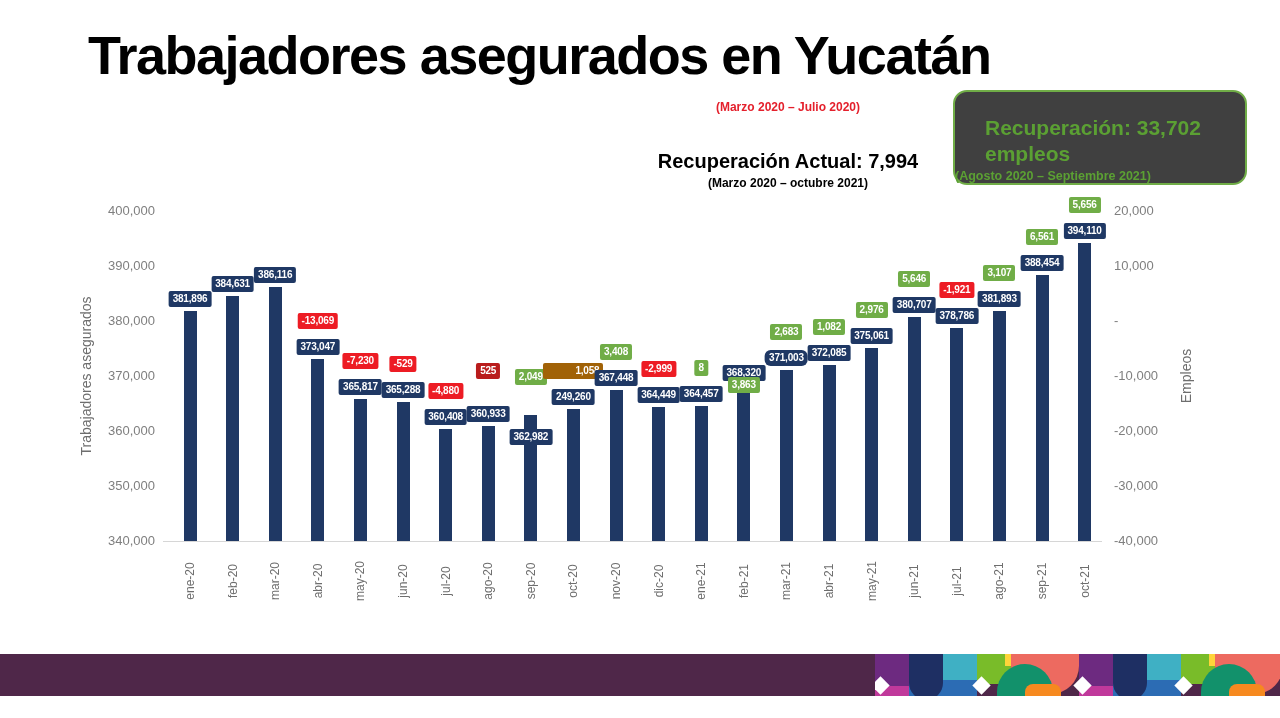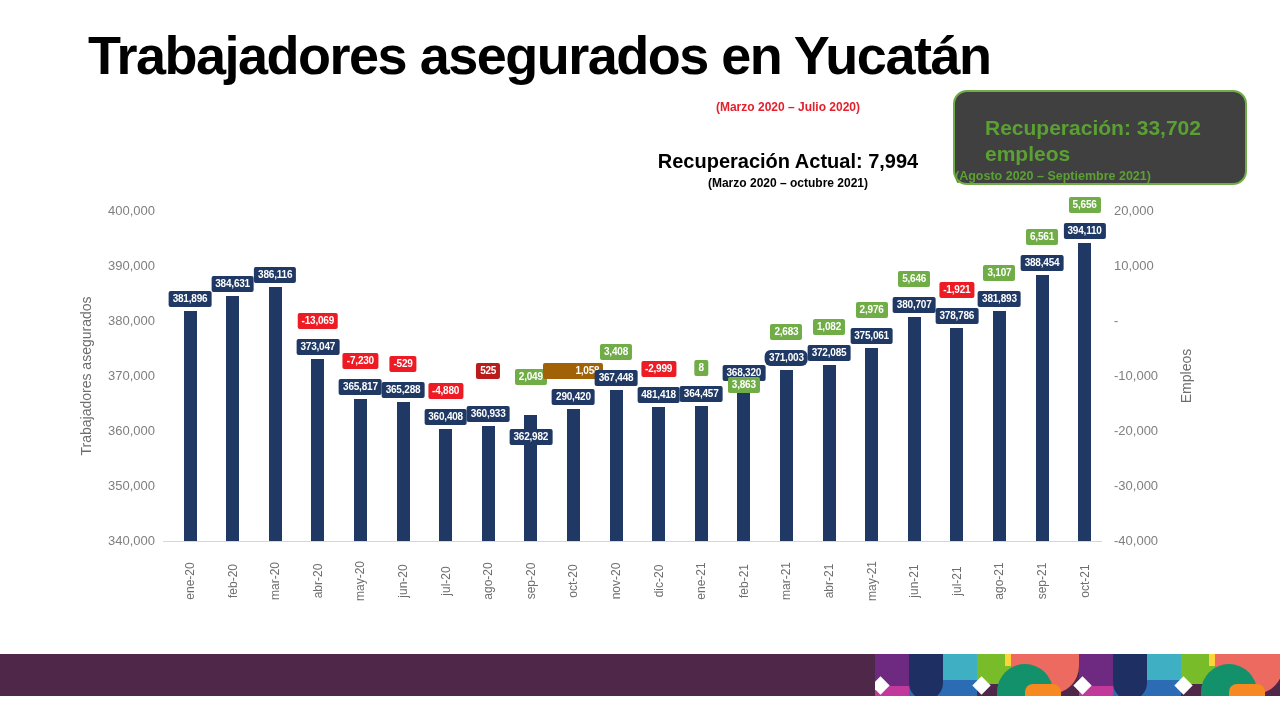--- a/index.html
+++ b/index.html
@@ -101,27 +101,27 @@
         <div class="bar" style="left: 439.1px; top: 428.756px; height: 112.244px; background: rgb(31, 56, 100);"></div>
         <div class="lblbox" style="left: 445.6px; top: 408.756px; background: rgb(31, 56, 100);">360,408</div>
         <div class="lblbox" style="left: 445.6px; top: 382.756px; background: rgb(237, 28, 36);">-4,880</div>
         <div class="bar" style="left: 481.7px; top: 425.868px; height: 115.132px; background: rgb(31, 56, 100);"></div>
         <div class="lblbox" style="left: 488.2px; top: 405.868px; background: rgb(31, 56, 100);">360,933</div>
         <div class="lblbox" style="left: 488.2px; top: 363px; background: #b91c1c;">525</div>
         <div class="bar" style="left: 524.3px; top: 414.599px; height: 126.401px; background: rgb(31, 56, 100);"></div>
         <div class="lblbox" style="left: 530.8px; top: 394.599px; background: rgb(31, 56, 100); margin-top: 34px;">362,982</div>
         <div class="lblbox" style="left: 530.8px; top: 368.599px; background: rgb(112, 173, 71);">2,049</div>
         <div class="bar" style="left: 566.9px; top: 408.78px; height: 132.22px; background: rgb(31, 56, 100);"></div>
-        <div class="lblbox" style="left: 573.4px; top: 388.78px; background: rgb(31, 56, 100);">290,420</div>
+        <div class="lblbox" style="left: 573.4px; top: 388.78px; background: rgb(31, 56, 100);">249,260</div>
         <div class="lblbox" style="left: 573.4px; top: 362.78px; background: #a16207; padding-left: 32px;">1,058</div>
         <div class="bar" style="left: 609.5px; top: 390.036px; height: 150.964px; background: rgb(31, 56, 100);"></div>
         <div class="lblbox" style="left: 616px; top: 370.036px; background: rgb(31, 56, 100);">367,448</div>
         <div class="lblbox" style="left: 616px; top: 344.036px; background: rgb(112, 173, 71);">3,408</div>
         <div class="bar" style="left: 652.1px; top: 406.53px; height: 134.47px; background: rgb(31, 56, 100);"></div>
-        <div class="lblbox" style="left: 658.6px; top: 386.53px; background: rgb(31, 56, 100);">481,418</div>
+        <div class="lblbox" style="left: 658.6px; top: 386.53px; background: rgb(31, 56, 100);">364,449</div>
         <div class="lblbox" style="left: 658.6px; top: 360.53px; background: rgb(237, 28, 36);">-2,999</div>
         <div class="bar" style="left: 694.7px; top: 406.486px; height: 134.514px; background: rgb(31, 56, 100);"></div>
         <div class="lblbox" style="left: 701.2px; top: 386.486px; background: rgb(31, 56, 100);">364,457</div>
         <div class="lblbox" style="left: 701.2px; top: 360.486px; background: rgb(112, 173, 71);">8</div>
         <div class="bar" style="left: 737.3px; top: 385.24px; height: 155.76px; background: rgb(31, 56, 100);"></div>
         <div class="lblbox" style="left: 743.8px; top: 365.24px; background: rgb(31, 56, 100);">368,320</div>
         <div class="lblbox" style="left: 743.8px; top: 339.24px; background: rgb(112, 173, 71); margin-top: 38px;">3,863</div>
         <div class="bar" style="left: 779.9px; top: 370.483px; height: 170.517px; background: rgb(31, 56, 100);"></div>
         <div class="lblbox" style="left: 786.4px; top: 350.483px; background: rgb(31, 56, 100); border-radius: 6px;">371,003</div>
         <div class="lblbox" style="left: 786.4px; top: 324.483px; background: rgb(112, 173, 71);">2,683</div>

